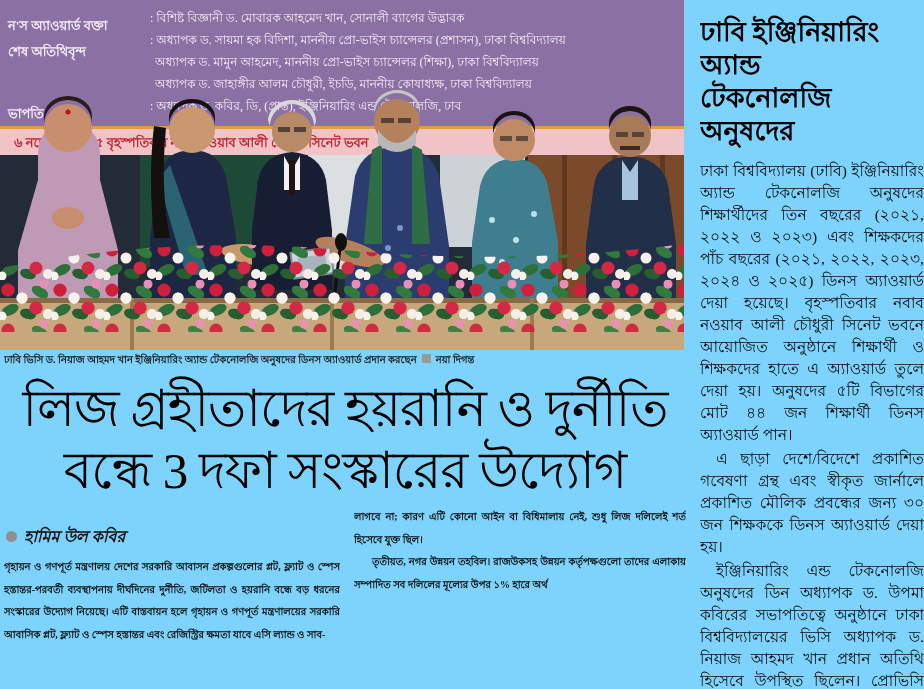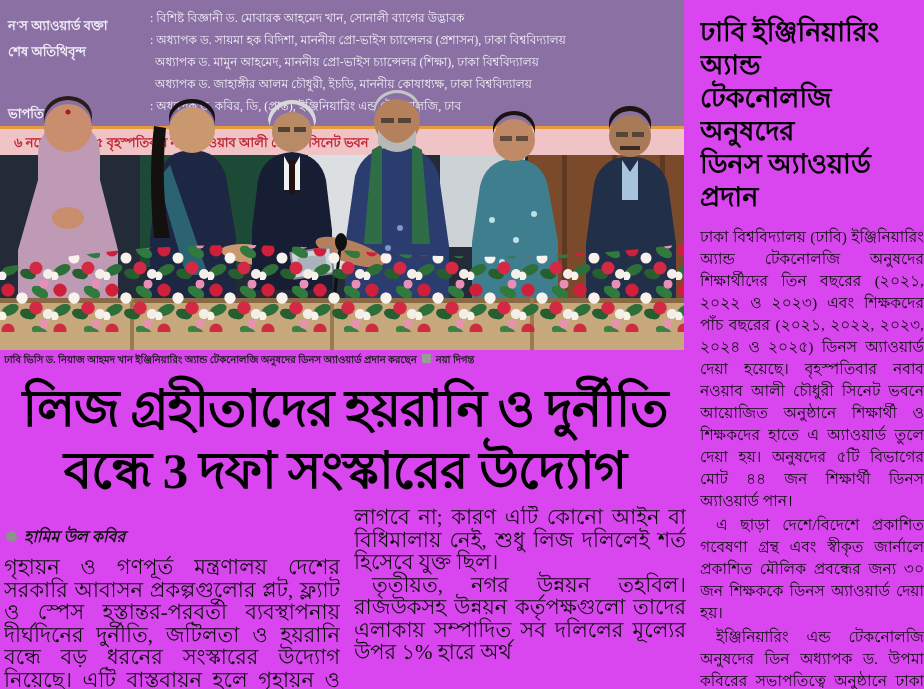--- a/index.html
+++ b/index.html
@@ -1,32 +1,32 @@
 <!DOCTYPE html>
 <html><head>
 <meta charset="utf-8">
 <style>
   html,body{margin:0;padding:0;background:#ffffff;}
-  .page{position:relative;width:924px;height:689px;background:#d946ef;overflow:hidden;
+  .page{position:relative;width:924px;height:689px;background:#7dd3fc;overflow:hidden;
         font-family:"Liberation Serif","DejaVu Serif",serif;color:#111;}
   
   .photo-wrap{position:absolute;left:0;top:0;width:684px;height:350px;overflow:hidden;}
   .photo-wrap svg{display:block;}
   
   .caption{position:absolute;left:4px;top:352px;width:680px;font-size:10px;font-weight:bold;
            color:#1a1a1a;white-space:nowrap;overflow:hidden;}
   .caption .sq{display:inline-block;width:9px;height:9px;background:#9a9a9a;margin:0 5px;}
   
   .headline{position:absolute;left:0;top:378px;width:690px;text-align:center;color:#000;
-            font-weight:bold;font-size:51px;line-height:62px;letter-spacing:-1px;}
+            font-weight:normal;font-size:51px;line-height:62px;letter-spacing:-1px;}
   
   .byline{position:absolute;left:6px;top:524px;font-size:16px;font-weight:bold;color:#111;font-style:italic;}
   .byline .dot{display:inline-block;width:11px;height:11px;border-radius:50%;background:#8f8f8f;margin-right:7px;}
   
-  .bodytext{font-size:21px;line-height:22.5px;text-align:justify;color:#0d0d0d;}
+  .bodytext{font-size:10px;line-height:22.5px;text-align:justify;color:#0d0d0d;font-weight:bold;}
   .col1{position:absolute;left:4px;top:556px;width:336px;height:133px;overflow:hidden;}
   .col2{position:absolute;left:354px;top:506px;width:332px;height:183px;overflow:hidden;}
   .col2 p,.col1 p{margin:0;}
   .col2 p + p{text-indent:18px;}
   
   .side{position:absolute;left:700px;top:0;width:224px;height:689px;overflow:hidden;}
   .side-headline{font-size:27px;line-height:33px;font-weight:bold;color:#000;margin:16px 0 12px 0;}
   .side-body{font-size:15.5px;line-height:22px;text-align:justify;color:#0d0d0d;}
   .side-body p{margin:0 0 2px 0;}
   .side-body p + p{text-indent:16px;}
@@ -190,21 +190,20 @@
   </div>
   <div class="col2 bodytext">
     <p>লাগবে না; কারণ এটি কোনো আইন বা বিধিমালায় নেই, শুধু লিজ দলিলেই শর্ত হিসেবে যুক্ত ছিল।</p>
     <p>তৃতীয়ত, নগর উন্নয়ন তহবিল। রাজউকসহ উন্নয়ন কর্তৃপক্ষগুলো তাদের এলাকায় সম্পাদিত সব দলিলের মূল্যের উপর ১% হারে অর্থ</p>
   </div>
 
   <div class="side">
     <div class="side-headline">
       <div>ঢাবি ইঞ্জিনিয়ারিং অ্যান্ড</div>
       <div>টেকনোলজি অনুষদের</div>
-      <div>ডিনস অ্যাওয়ার্ড প্রদান</div>
     </div>
     <div class="side-body">
       <p>ঢাকা বিশ্ববিদ্যালয় (ঢাবি) ইঞ্জিনিয়ারিং অ্যান্ড টেকনোলজি অনুষদের শিক্ষার্থীদের তিন বছরের (২০২১, ২০২২ ও ২০২৩) এবং শিক্ষকদের পাঁচ বছরের (২০২১, ২০২২, ২০২৩, ২০২৪ ও ২০২৫) ডিনস অ্যাওয়ার্ড দেয়া হয়েছে। বৃহস্পতিবার নবাব নওয়াব আলী চৌধুরী সিনেট ভবনে আয়োজিত অনুষ্ঠানে শিক্ষার্থী ও শিক্ষকদের হাতে এ অ্যাওয়ার্ড তুলে দেয়া হয়। অনুষদের ৫টি বিভাগের মোট ৪৪ জন শিক্ষার্থী ডিনস অ্যাওয়ার্ড পান।</p>
       <p>এ ছাড়া দেশে/বিদেশে প্রকাশিত গবেষণা গ্রন্থ এবং স্বীকৃত জার্নালে প্রকাশিত মৌলিক প্রবন্ধের জন্য ৩০ জন শিক্ষককে ডিনস অ্যাওয়ার্ড দেয়া হয়।</p>
       <p><span>ইঞ্জিনিয়ারিং এন্ড টেকনোলজি অনুষদের ডিন অধ্যাপক ড. উপমা কবিরের সভাপতিত্বে অনুষ্ঠানে ঢাকা বিশ্ববিদ্যালয়ের ভিসি অধ্যাপক ড. নিয়াজ আহমদ খান প্রধান অতিথি হিসেবে উপস্থিত ছিলেন। প্রোভিসি (প্রশাসন) অধ্যাপক ড. সায়মা হক বিদিশা ও কোষাধ্যক্ষ</span></p>
     </div>
   </div>
 
 </div>
 

